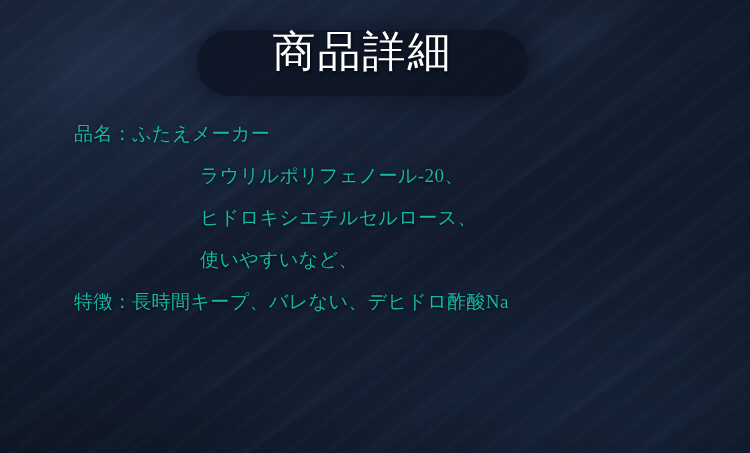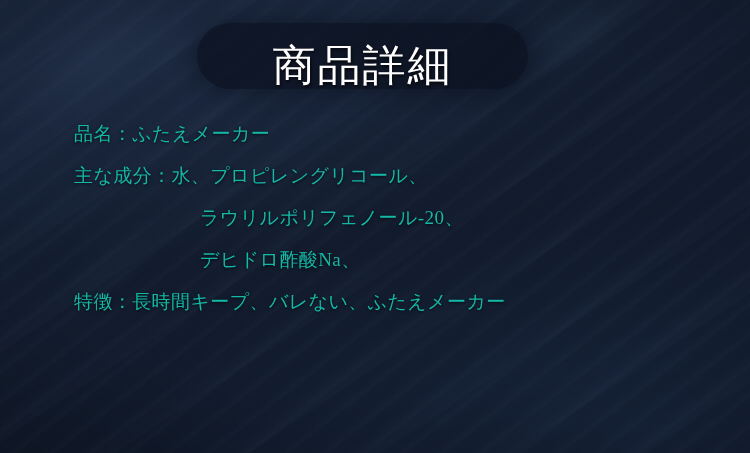--- a/index.html
+++ b/index.html
@@ -80,28 +80,28 @@
   .bg-vignette {
     position: absolute;
     inset: 0;
     background: radial-gradient(125% 105% at 50% 45%, rgba(0,0,0,0) 40%, rgba(0,0,0,0.40) 100%);
   }
 
   
   .title-pill {
     position: absolute;
     left: 197px;
-    top: 23px;
+    top: 30px;
     width: 331px;
     height: 66px;
     border-radius: 33px;
     background: rgba(11,17,31,0.72);
     box-shadow: 0 0 18px 6px rgba(11,17,31,0.45);
     display: flex;
-    align-items: flex-end;
+    align-items: flex-start;
     justify-content: center;
   }
   .title-text {
     color: #ffffff;
     font-size: 43px;
     line-height: 1;
     letter-spacing: 2px;
     font-weight: 400;
     text-shadow: 1px 2px 3px rgba(0,0,0,0.75);
     white-space: nowrap;
@@ -139,19 +139,19 @@
   <div class="bg-wisp-2"></div>
   <div class="bg-wisp-3"></div>
   <div class="bg-vignette"></div>
 
   <div class="title-pill">
     <div class="title-text">商品詳細</div>
   </div>
 
   <div class="details">
     <div class="detail-line">品名：ふたえメーカー</div>
-    <div class="detail-line">主な成分：水、プロピレングリコール、</div>
     <div class="detail-line indented">ラウリルポリフェノール-20、</div>
-    <div class="detail-line indented">デヒドロ酢酸Na、</div>
-    <div class="detail-line">特徴：長時間キープ、バレない、ふたえメーカー</div>
+    <div class="detail-line indented">ヒドロキシエチルセルロース、</div>
+    <div class="detail-line indented">使いやすいなど、</div>
+    <div class="detail-line">特徴：長時間キープ、バレない、デヒドロ酢酸Na</div>
   </div>
 
 </div>
 
 </body></html>

